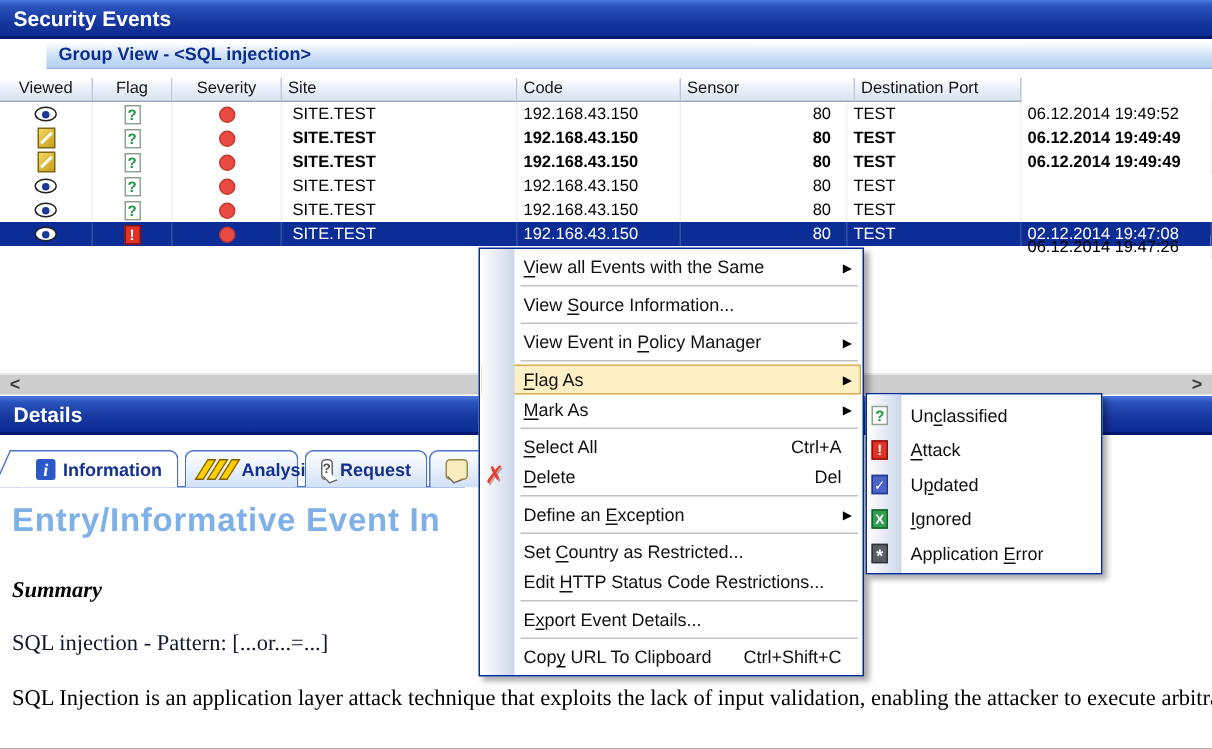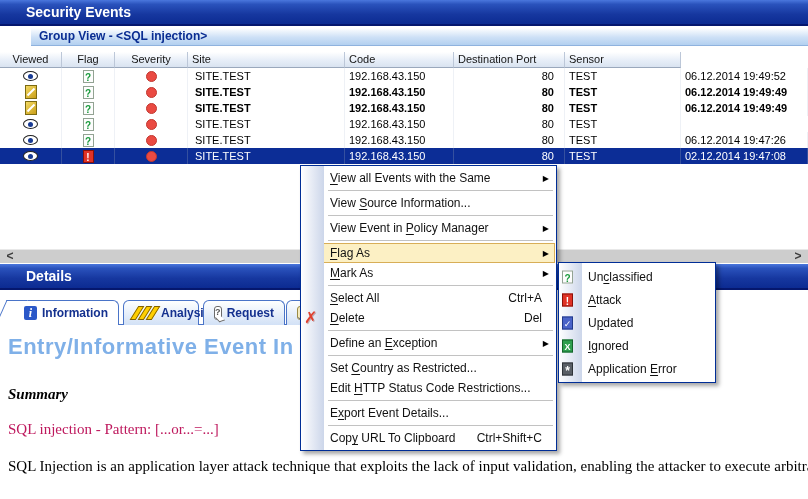--- a/index.html
+++ b/index.html
@@ -3,21 +3,21 @@
 <meta charset="utf-8">
 <style>
   html,body{margin:0;padding:0;background:#666;}
   #app{position:relative;width:808px;height:499px;background:#fff;overflow:hidden;
        font-family:"Liberation Sans","DejaVu Sans",sans-serif;cursor:default;}
 
   
   .bluebar{position:absolute;left:0;width:808px;height:26px;
      background:linear-gradient(#4a77dd 0%,#2a52bc 18%,#16379f 60%,#0c2b92 100%);
      border-bottom:2px solid #05176e;box-sizing:border-box;
-     color:#fff;font-weight:bold;font-size:14px;line-height:24px;padding-left:26px;}
+     color:#fff;font-weight:bold;font-size:14px;line-height:24px;padding-left:9px;}
   #titlebar{top:0;}
   #detailsbar{top:264px;}
 
   
   #groupbar{position:absolute;top:28px;left:0;width:808px;height:18px;
      background:linear-gradient(#ffffff,#cde0f6 55%,#b3d0f0);
      border-bottom:1px solid #8fb2de;box-sizing:border-box;
      color:#0a2d92;font-weight:bold;font-size:12px;line-height:17px;padding-left:8px;margin-left:31px;}
 
   
@@ -89,27 +89,27 @@
      transform:rotate(-20deg) skewX(25deg);}
   .ticon-bubble.pale{background:#f6ecbe;border-color:#9a8a44;}
 
   
   #content{position:absolute;top:326px;left:0;width:808px;height:173px;background:#fff;}
   #heading{position:absolute;top:8px;left:8px;width:292px;overflow:hidden;white-space:nowrap;
      font-size:22px;font-weight:bold;color:#7fb0e8;letter-spacing:0.5px;}
   #summary{position:absolute;top:60px;left:8px;font-family:"Liberation Serif",serif;
      font-weight:bold;font-style:italic;font-size:15px;color:#000;}
   #pattern{position:absolute;top:95px;left:8px;font-family:"Liberation Serif",serif;
-     font-size:15px;color:#be185d;white-space:nowrap;}
+     font-size:15px;color:#0f172a;white-space:nowrap;}
   #bodyline{position:absolute;top:132px;left:8px;width:800px;overflow:hidden;
      font-family:"Liberation Serif",serif;font-size:15px;color:#000;white-space:nowrap;}
 
   
   .menu{position:absolute;background:#fff;border:1px solid #002d96;box-sizing:border-box;
-     box-shadow:3px 3px 4px rgba(0,0,0,.35);padding:2px 0;z-index:50;}
+     box-shadow:3px 3px 4px rgba(0,0,0,.35);padding:2px 0;z-index:50;margin-left:19px;}
   .menu::before{content:"";position:absolute;left:1px;top:0;bottom:0;width:22px;
      background:linear-gradient(to right,#fdfdfe,#ccd6ea);}
   #ctxmenu{left:300px;top:165px;width:257px;}
   #flagmenu{left:558px;top:262px;width:158px;z-index:60;}
   .mi{position:relative;height:20px;display:flex;align-items:center;font-size:12px;color:#111;
      padding-left:29px;padding-right:22px;}
   #flagmenu .mi{height:23px;padding-left:29px;}
   .mi.disabled{color:#9aa0a8;}
   .mi .hl{position:absolute;left:1px;right:1px;top:0;bottom:0;background:#fcf0c4;
      border:1px solid #d8ae57;box-sizing:border-box;z-index:-1;}
@@ -134,22 +134,22 @@
   <div id="groupbar">
     <span>Group View - &lt;SQL injection&gt;</span>
   </div>
 
   <div id="grid-header">
       <div class="hcell center" style="width: 62px;">Viewed</div>
       <div class="hcell center" style="width: 53px;">Flag</div>
       <div class="hcell center" style="width: 73px;">Severity</div>
       <div class="hcell" style="width: 157px;">Site</div>
       <div class="hcell" style="width: 109px;">Code</div>
+      <div class="hcell" style="width: 116px;">Sensor</div>
       <div class="hcell" style="width: 111px;">Destination Port</div>
-      <div class="hcell" style="width: 116px;">Sensor</div>
     </div>
   <div id="rows">
       <div class="row">
         <div class="cell center" style="width: 62px;">
           <span class="eye"></span>
         </div>
         <div class="cell center" style="width: 53px;">
           <span class="fbox q">?</span>
         </div>
         <div class="cell center" style="width: 73px;">
@@ -215,21 +215,21 @@
         <div class="cell center" style="width: 53px;">
           <span class="fbox q">?</span>
         </div>
         <div class="cell center" style="width: 73px;">
           <span class="dot"></span>
         </div>
         <div class="cell site" style="width: 157px;">SITE.TEST</div>
         <div class="cell " style="width: 109px;">192.168.43.150</div>
         <div class="cell right" style="width: 111px;">80</div>
         <div class="cell " style="width: 116px;">TEST</div>
-        <div class="cell " style="width: 127px;">06.12.2014 19:47:26</div>
+        <div class="cell " style="width: 127px; margin-top: 25px;">06.12.2014 19:47:26</div>
       </div>
       <div class="row selected">
         <div class="cell center" style="width: 62px;">
           <span class="eye"></span>
         </div>
         <div class="cell center" style="width: 53px;">
           <span class="fbox ex">!</span>
         </div>
         <div class="cell center" style="width: 73px;">
           <span class="dot"></span>

